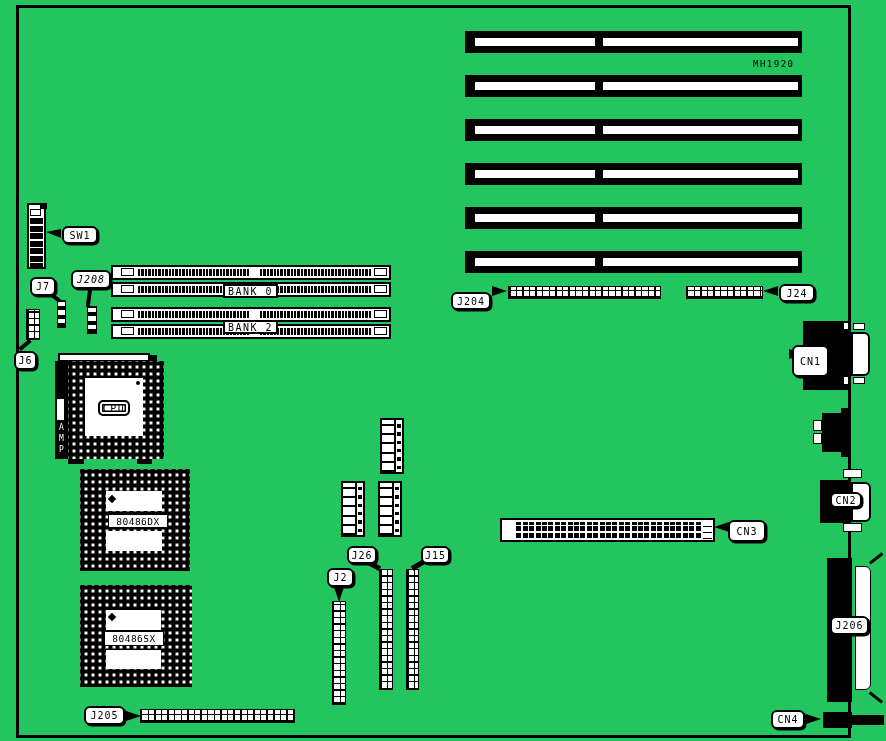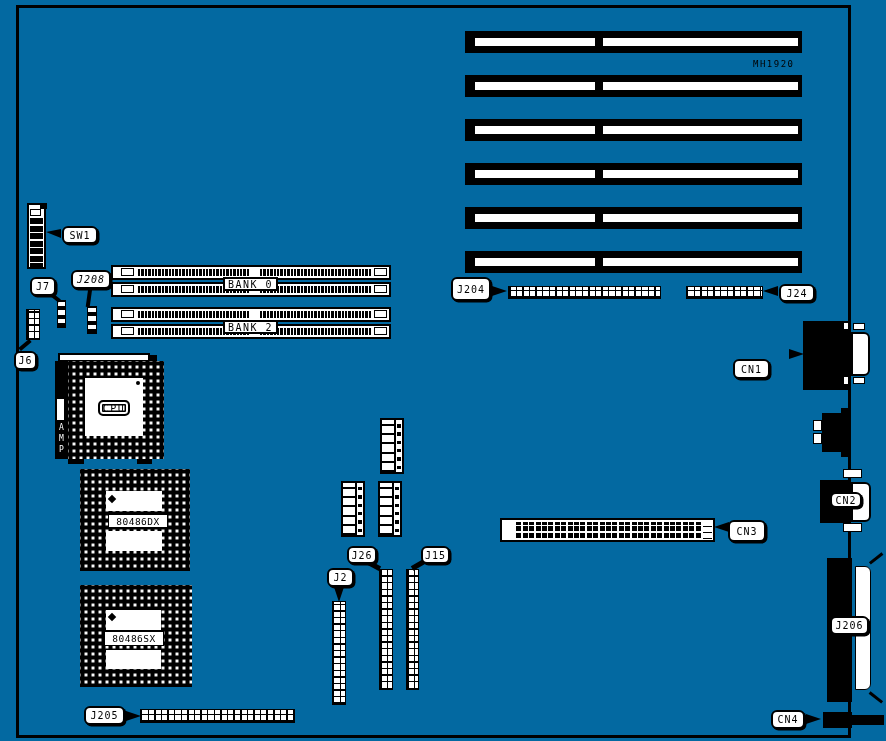--- a/index.html
+++ b/index.html
@@ -1,16 +1,16 @@
 <!DOCTYPE html>
 <html><head>
 <meta charset="utf-8">
 <style>
   html,body{margin:0;padding:0;background:#fff;}
-  #stage{position:relative;width:886px;height:741px;background:#0369a1;overflow:hidden;
+  #stage{position:relative;width:886px;height:741px;background:#22c55e;overflow:hidden;
          font-family:"DejaVu Sans Mono","Liberation Mono",monospace;color:#000;}
   .abs{position:absolute;box-sizing:border-box;}
   .blk{background:#000;}
   
   .board{border:3px solid #000;}
   
   .isa{background:#000;}
   .isa .s{position:absolute;background:#fff;height:8px;top:7px;}
   
   .pinhead{background-color:#fff;border:1.5px solid #000;
@@ -78,21 +78,21 @@
     <div class="s" style="left:10px;width:120px;"></div>
     <div class="s" style="left:138px;width:195px;"></div>
   </div>
   <div class="abs isa" style="left:465px;top:251px;width:337px;height:22px;">
     <div class="s" style="left:10px;width:120px;"></div>
     <div class="s" style="left:138px;width:195px;"></div>
   </div>
 
   <div class="abs" style="left:753px;top:59px;font-size:9px;letter-spacing:1.5px;">MH1920</div>
 
-  <div class="callout" style="left:451px;top:277px;width:40px;height:24px;">
+  <div class="callout" style="left:451px;top:292px;width:40px;height:18px;">
     <span>J204</span>
     </div>
   <div class="arrR" style="left:492px;top:286px;"></div>
   <div class="abs pinhead" style="left:508px;top:286px;width:153px;height:13px;"></div>
 
   <div class="abs pinhead" style="left:686px;top:286px;width:77px;height:13px;"></div>
   <div class="arrL" style="left:763px;top:286px;"></div>
   <div class="callout" style="left:779px;top:284px;width:36px;height:18px;">
     <span>J24</span>
     </div>
@@ -136,21 +136,21 @@
     <div class="ticks abs" style="left:24px;top:2px;width:113px;height:7px;"></div>
     <div class="ticks abs" style="left:146px;top:2px;width:113px;height:7px;"></div>
     <div class="latch" style="left:261px;top:1px;width:13px;height:8px;"></div>
   </div>
   <div class="abs simm" style="left:111px;top:282px;width:280px;height:15px;">
     <div class="latch" style="left:8px;top:1px;width:13px;height:8px;"></div>
     <div class="ticks abs" style="left:24px;top:2px;width:113px;height:7px;"></div>
     <div class="ticks abs" style="left:146px;top:2px;width:113px;height:7px;"></div>
     <div class="latch" style="left:261px;top:1px;width:13px;height:8px;"></div>
   </div>
-  <div class="labelbox" style="left:223px;top:277px;width:55px;height:14px;">
+  <div class="labelbox" style="left:223px;top:284px;width:55px;height:14px;">
     <span>BANK 0</span>
     </div>
 
   <div class="abs simm" style="left:111px;top:307px;width:280px;height:15px;">
     <div class="latch" style="left:8px;top:1px;width:13px;height:8px;"></div>
     <div class="ticks abs" style="left:24px;top:2px;width:113px;height:7px;"></div>
     <div class="ticks abs" style="left:146px;top:2px;width:113px;height:7px;"></div>
     <div class="latch" style="left:261px;top:1px;width:13px;height:8px;"></div>
   </div>
   <div class="abs simm" style="left:111px;top:324px;width:280px;height:15px;">
@@ -243,21 +243,21 @@
     <span>CN3</span>
     </div>
 
   <div class="dsub" style="left:851px;top:332px;width:19px;height:44px;"></div>
   <div class="tab" style="left:853px;top:323px;width:12px;height:7px;"></div>
   <div class="tab" style="left:853px;top:377px;width:12px;height:7px;"></div>
   <div class="abs blk" style="left:803px;top:321px;width:46px;height:69px;z-index:7;">
     <div class="abs" style="left:41px;top:2px;width:4px;height:6px;background:#fff;"></div>
     <div class="abs" style="left:41px;top:56px;width:4px;height:7px;background:#fff;"></div>
   </div>
-  <div class="callout" style="left:733px;top:345px;width:37px;height:20px;margin-top:14px;">
+  <div class="callout" style="left:792px;top:345px;width:37px;height:32px;">
     <span>CN1</span>
     </div>
   <div class="arrR" style="left:789px;top:349px;"></div>
 
   <div class="tab" style="left:813px;top:420px;width:9px;height:11px;"></div>
   <div class="tab" style="left:813px;top:433px;width:9px;height:11px;"></div>
   <div class="abs blk" style="left:822px;top:413px;width:28px;height:39px;z-index:7;"></div>
   <div class="abs blk" style="left:841px;top:408px;width:9px;height:49px;z-index:7;"></div>
 
   <div class="dsub" style="left:851px;top:482px;width:20px;height:40px;"></div>

